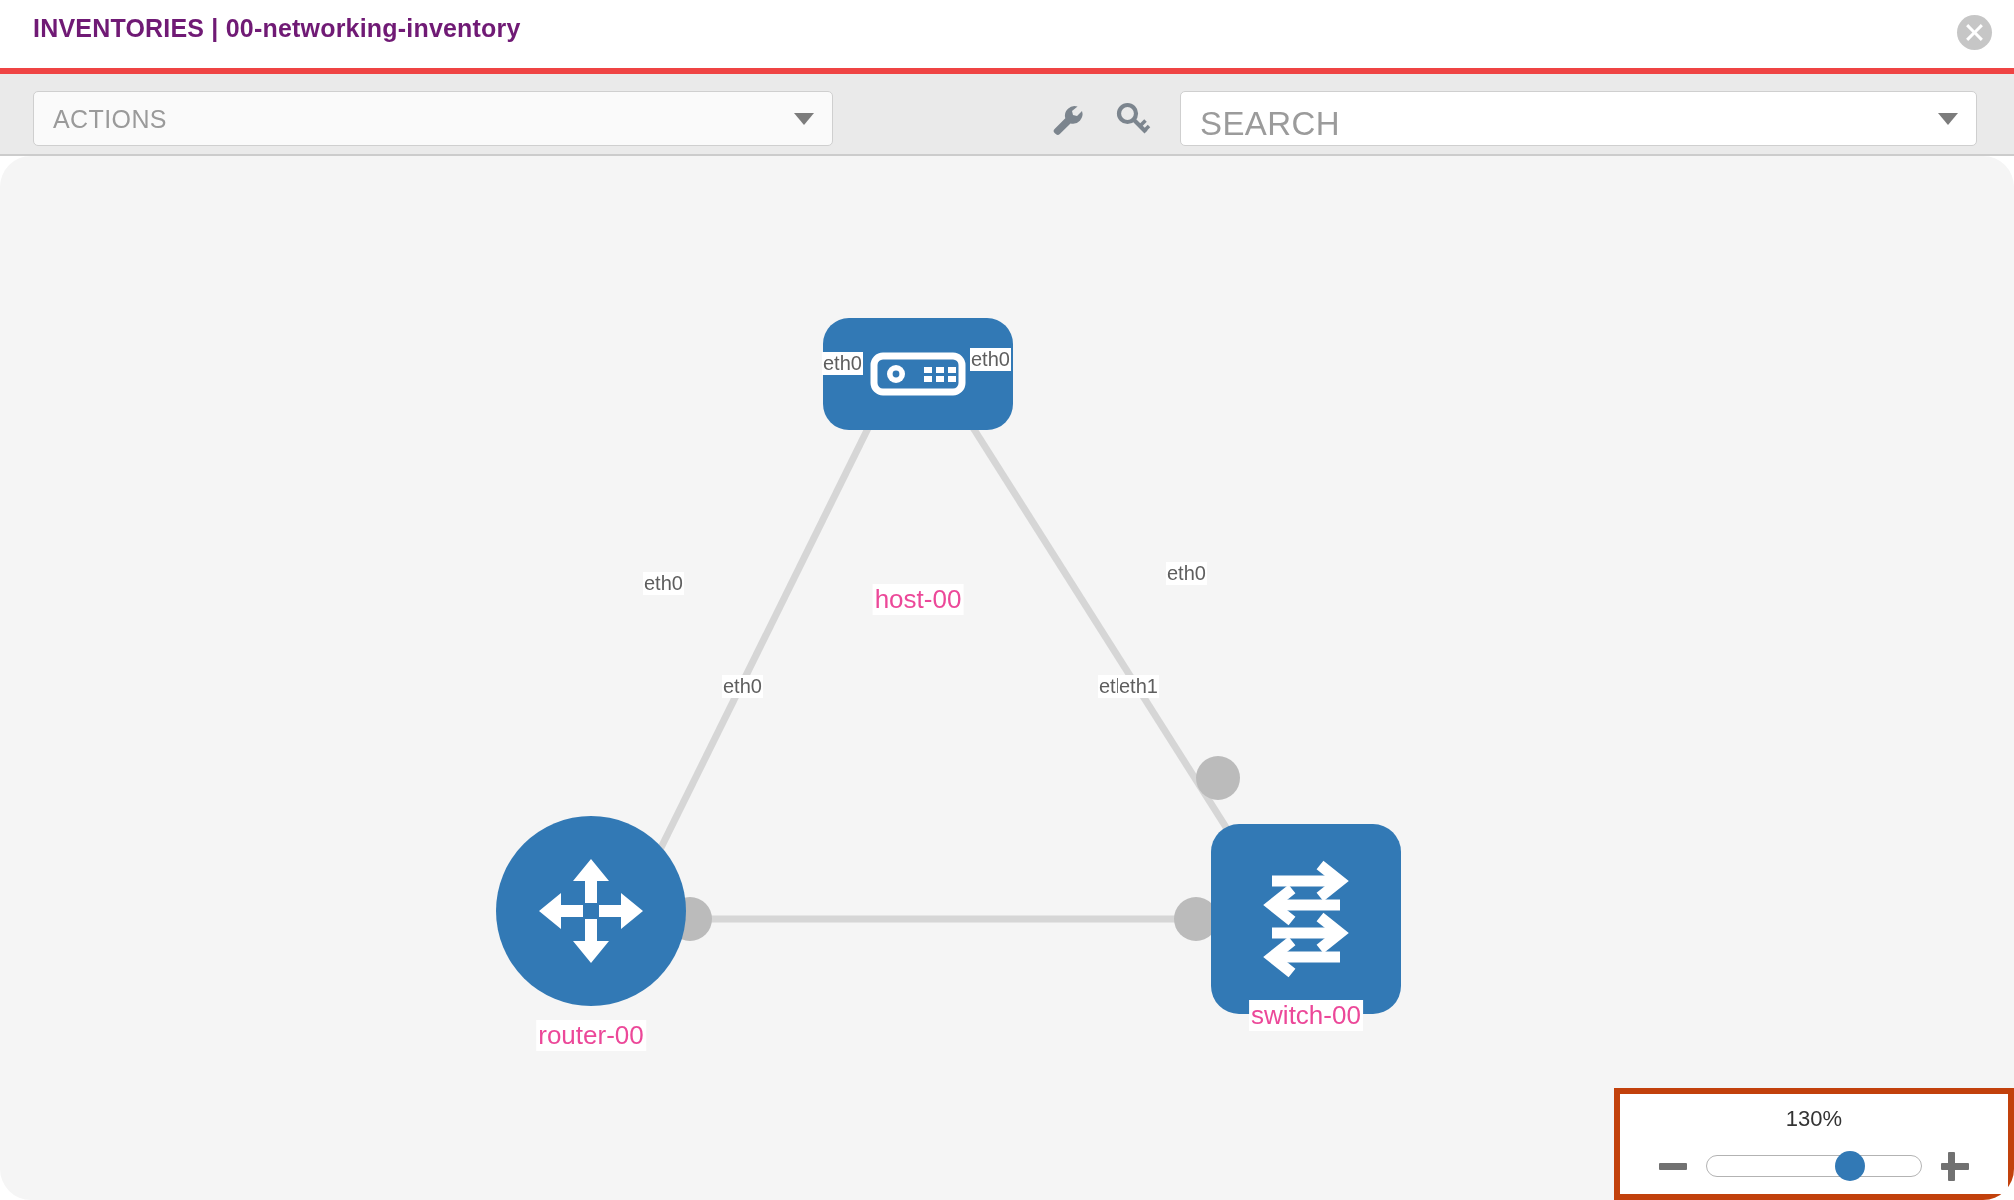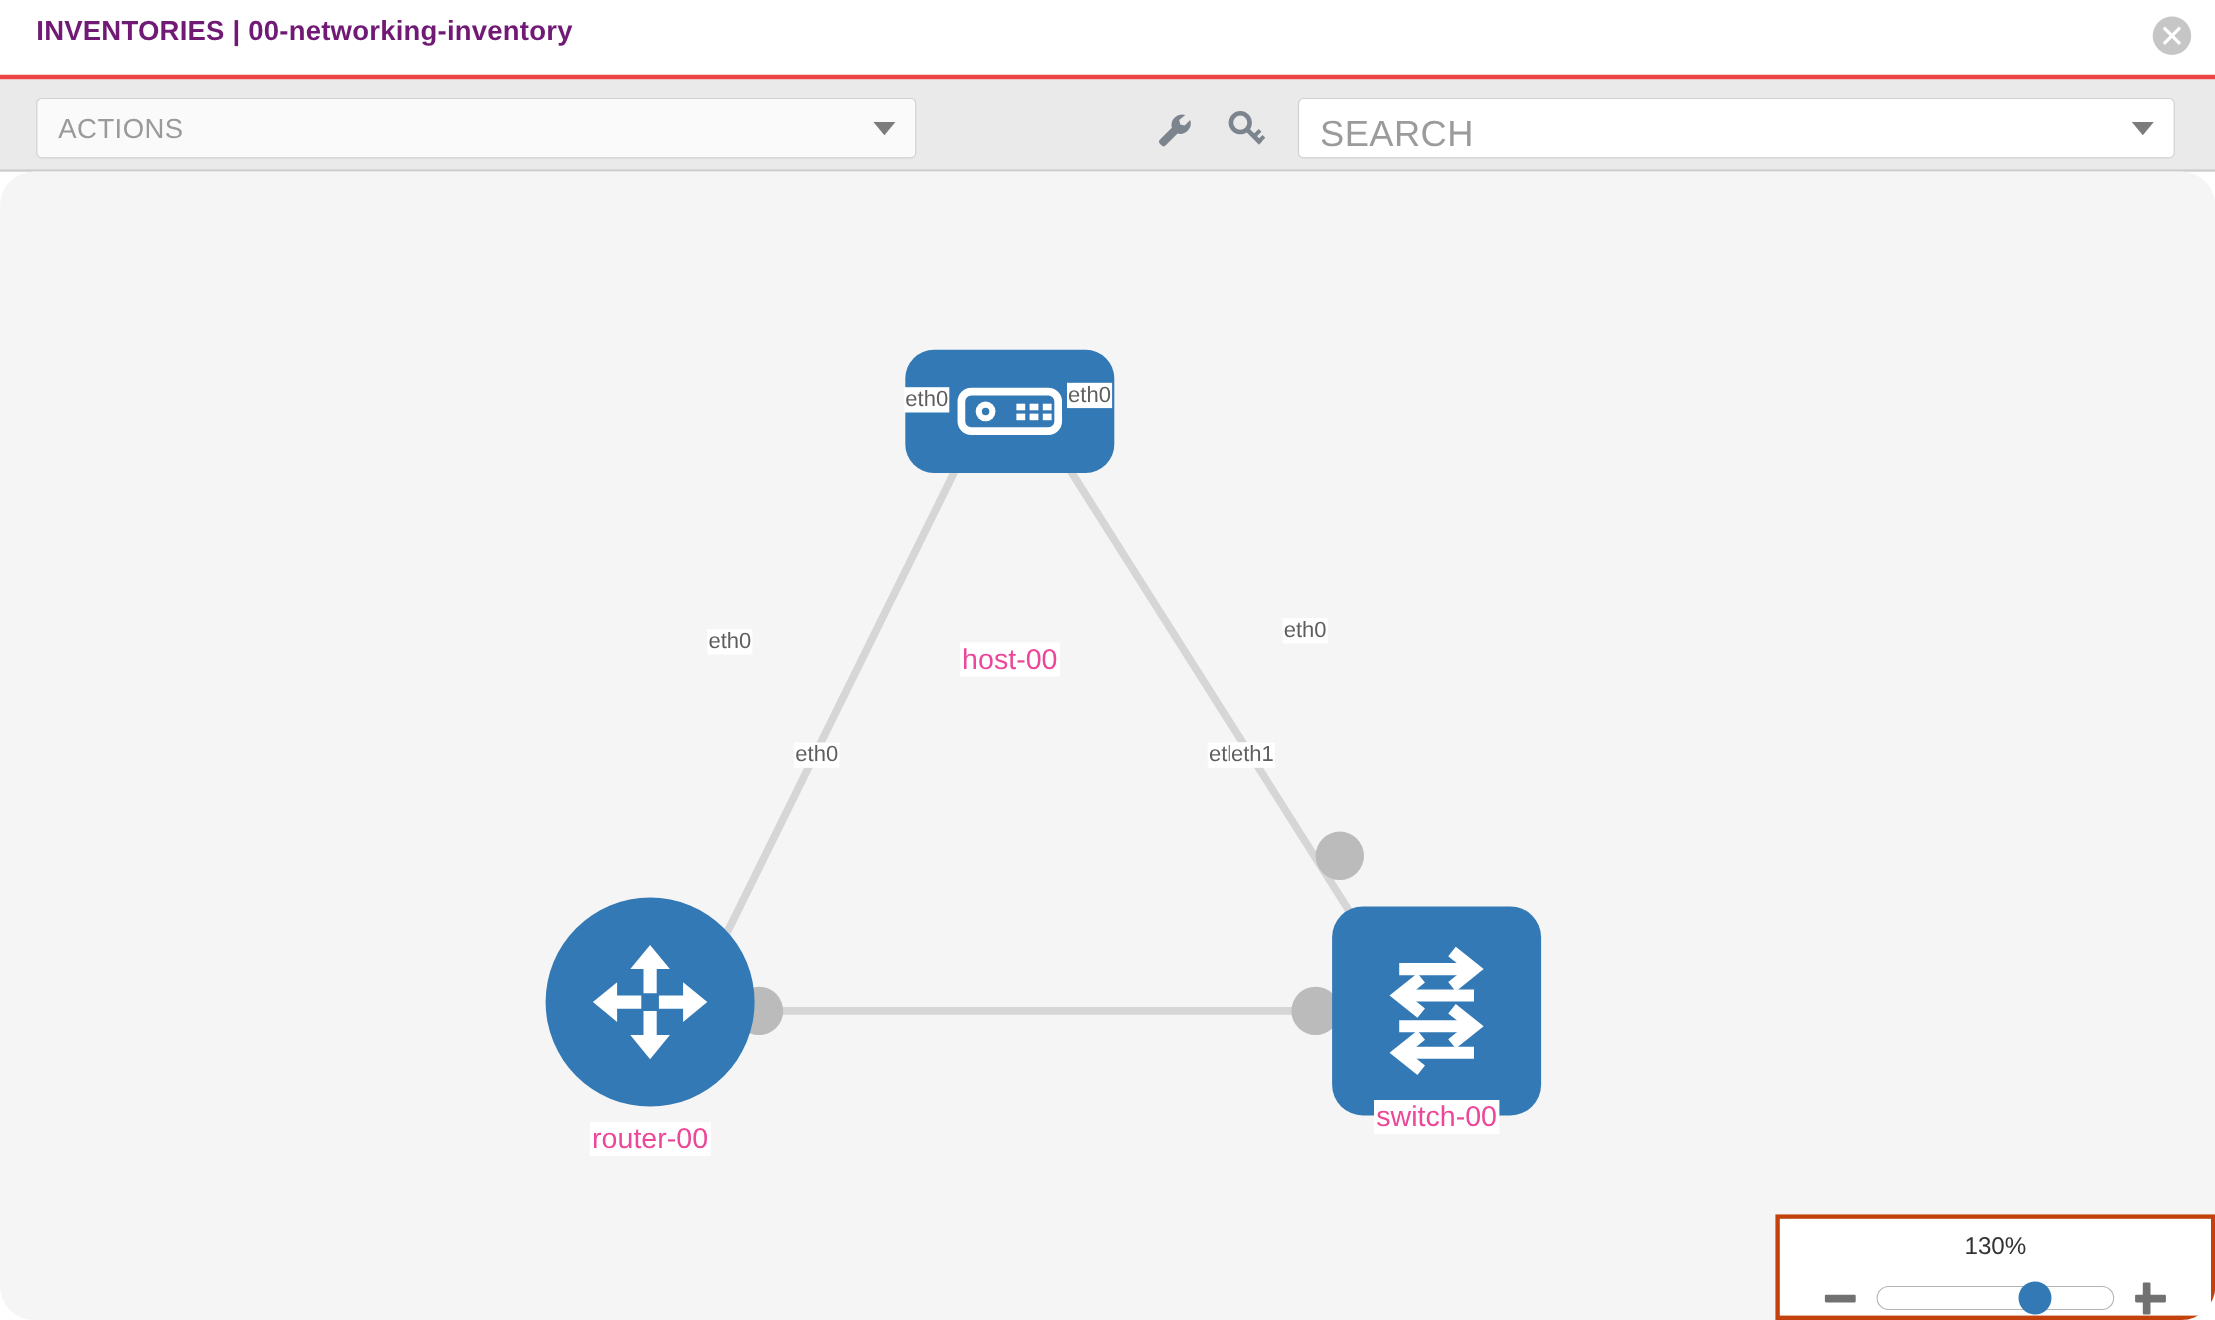--- a/index.html
+++ b/index.html
@@ -25,21 +25,21 @@
   .close-icon {
     position: absolute; right: 22px; top: 15px;
     width: 35px; height: 35px; border-radius: 50%;
     background: #c6c6c6; cursor: pointer;
   }
   .close-icon svg { display: block; }
 
   
   .toolbar {
     position: absolute; left: 0; top: 68px; width: 2014px; height: 88px;
-    background: #eaeaea; border-top: 4px solid #ef4444;
+    background: #eaeaea; border-top: 6px solid #ef4444;
     border-bottom: 2px solid #cccccc;
   }
   .actions-select {
     position: absolute; left: 33px; top: 17px;
     width: 800px; height: 55px;
     background: #fafafa; border: 1px solid #cfcfcf; border-radius: 5px;
     cursor: pointer;
   }
   .actions-select .label {
     position: absolute; left: 19px; top: 13px;
@@ -113,22 +113,22 @@
     display: flex; align-items: center; justify-content: center;
   }
   .port {
     position: absolute; width: 44px; height: 44px; border-radius: 50%;
     background: #bbbbbb; cursor: pointer;
   }
 
   
   .zoom-panel {
     position: absolute; right: 0; bottom: 0;
-    width: 400px; height: 96px;
-    background: #ffffff; border: 4px solid #c2410c;
+    width: 400px; height: 112px;
+    background: #ffffff; border: 6px solid #c2410c;
   }
   .zoom-value {
     position: absolute; left: 0; right: 0; top: 12px;
     text-align: center; font-size: 22px; color: #333333;
   }
   .zoom-row {
     position: absolute; left: 0; right: 0; top: 52px; height: 40px;
     display: flex; align-items: center; justify-content: center; gap: 16px;
   }
   .zoom-minus, .zoom-plus {

